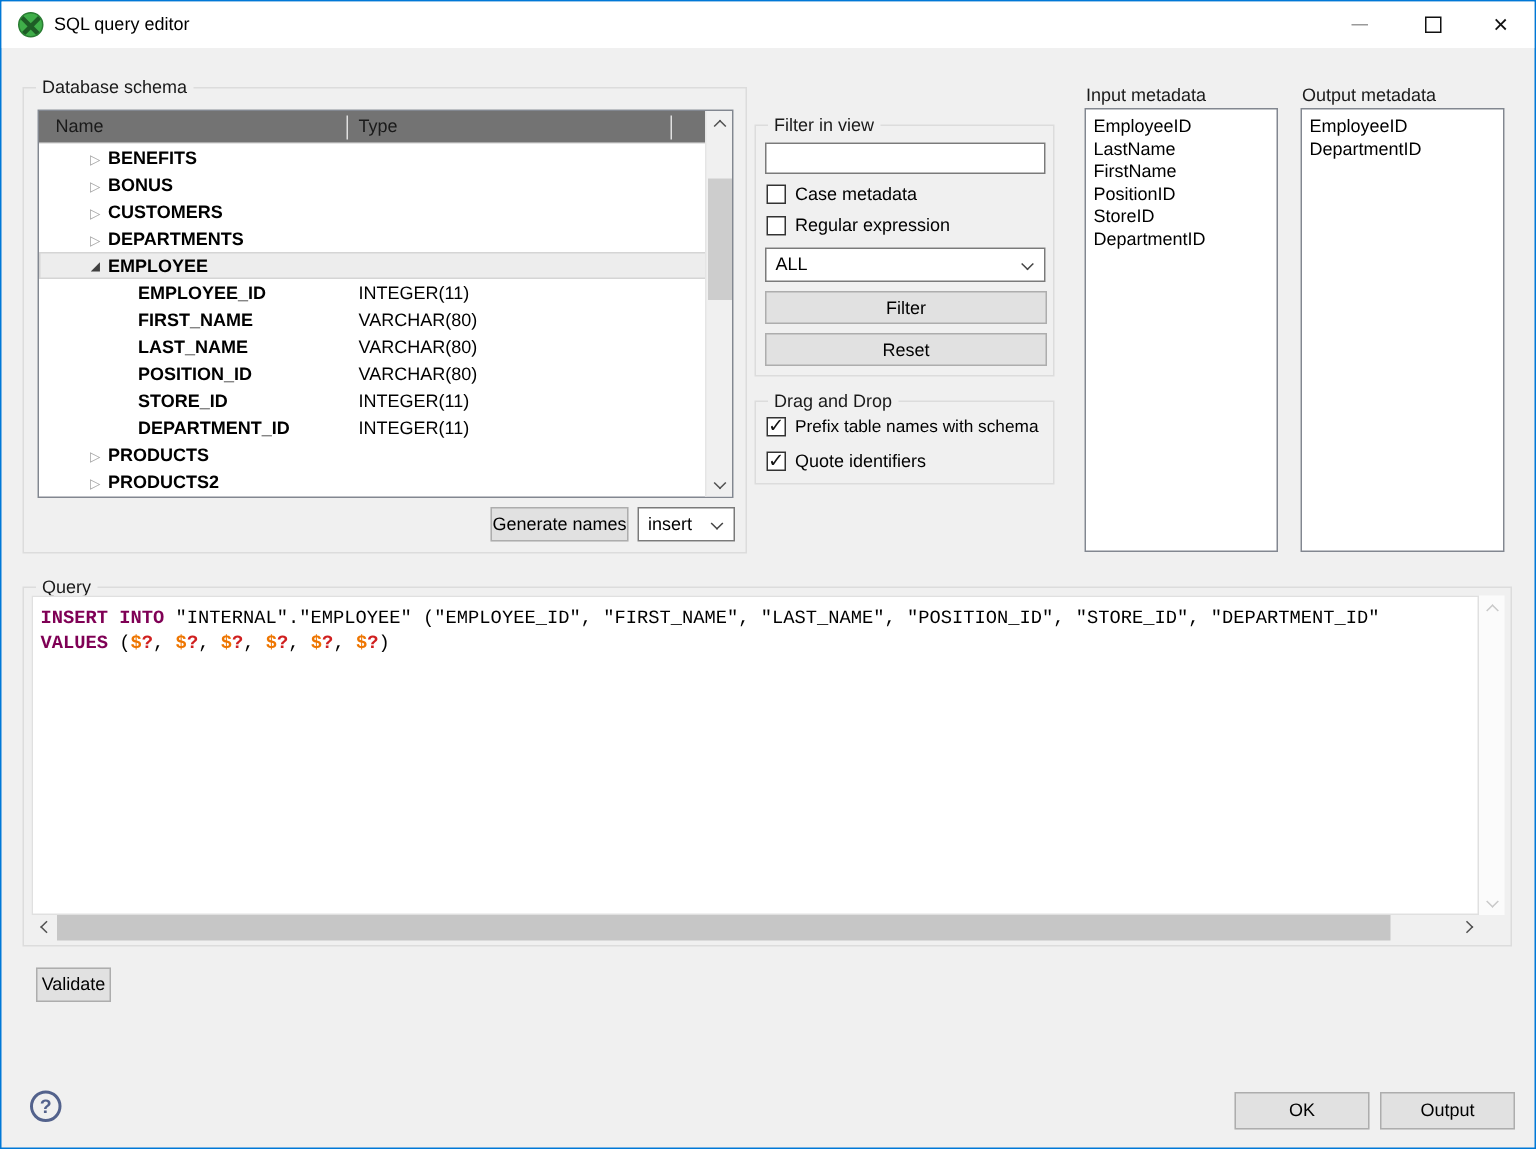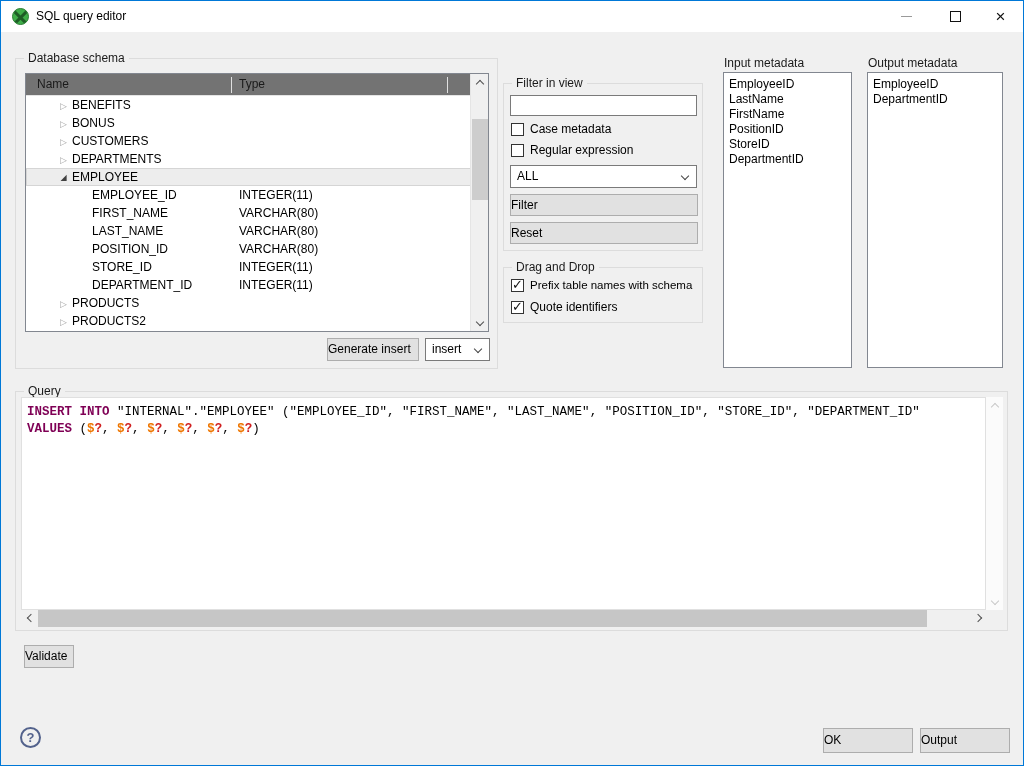--- a/index.html
+++ b/index.html
@@ -30,35 +30,35 @@
   #tree-header { position:relative; height:22px; background:#737373; border-bottom:1px solid #e5e5e5; }
   #tree-header .hcell { position:absolute; top:0; line-height:21px; color:#1a1a1a; }
   #hc-name { left:11px; } #hc-type { left:213px; }
   .hsep { position:absolute; top:3px; width:1px; height:16px; background:#e0e0e0; }
   #tree-body { position:relative; }
   .trow { position:relative; height:18px; line-height:18px; width:446px; white-space:nowrap; }
   .trow.sel { background:#ededed; outline:1px solid #d5d5d5; outline-offset:-1px; }
   .tgl { display:inline-block; width:17px; text-align:center; font-size:9px; vertical-align:middle; }
   .tgl.collapsed { color:#a6a6a6; } .tgl.expanded { color:#404040; font-size:8px; }
   .lvl0 .tgl { margin-left:29px; } .lvl1 .tgl { margin-left:49px; }
-  .tname { display:inline-block; }
+  .tname { display:inline-block;font-weight:bold; }
   .ttype { position:absolute; left:213px; top:0; }
   
   .sbar-v { position:absolute; background:#f0f0f0; width:18px; }
   #tree-sbar { right:0; top:0; height:257px; border-left:1px solid #e5e5e5; }
   .sbtn { position:absolute; width:18px; height:17px; text-align:center; }
   .thumb { position:absolute; background:#cdcdcd; }
   .chv { display:inline-block; width:6px; height:6px; border-top:1.6px solid #505050; border-right:1.6px solid #505050; }
   .chv.up { transform:rotate(-45deg); margin-top:7px; }
   .chv.down { transform:rotate(135deg); margin-top:4px; }
   .chv.left { transform:rotate(-135deg); margin-left:2px; margin-top:5px;}
   .chv.right { transform:rotate(45deg); margin-top:5px;}
   .chv.lite { border-color:#c9c9c9; }
   
-  .btn { position:absolute; background:#e1e1e1; border:1px solid #adadad; font-size:12px;
+  .btn { position:absolute; background:#e1e1e1; border:1px solid #adadad; text-align:center; font-size:12px;
          font-family:"Liberation Sans",sans-serif; color:#000; }
   .tinput { position:absolute; background:#fff; border:1px solid #7a7a7a; }
   .combo { position:absolute; background:#fff; border:1px solid #7a7a7a; line-height:20px; padding-left:6px; }
   .combo .chv { position:absolute; right:8px; top:6px; border-color:#444; }
   
   .cbrow { position:absolute; height:16px; line-height:15px; white-space:nowrap; }
   .cb { display:inline-block; width:13px; height:13px; background:#fff; border:1px solid #333;
         vertical-align:-3px; margin-right:6px; position:relative; }
   .cb .mark { display:none; position:absolute; left:0px; top:-3px; font-size:13px; color:#111; }
   .cb.checked .mark { display:block; }
@@ -127,21 +127,21 @@
           <div class="trow lvl0"><span class="tgl collapsed">▷</span><span class="tname">PRODUCTS</span></div>
           <div class="trow lvl0"><span class="tgl collapsed">▷</span><span class="tname">PRODUCTS2</span></div>
         </div>
       <div class="sbar-v" id="tree-sbar">
         <div class="sbtn" style="top:0;"><span class="chv up"></span></div>
         <div class="thumb" style="left:1px; top:45px; width:16px; height:81px;"></div>
         <div class="sbtn" style="bottom:0;"><span class="chv down"></span></div>
       </div>
     </div>
 
-    <div class="btn" style="left:311px; top:279px; width:92px; height:23px; line-height:21px;">Generate insert</div>
+    <div class="btn" style="left:311px; top:279px; width:92px; height:23px; line-height:21px;">Generate names</div>
     <div class="combo" style="left:409px; top:279px; width:65px; height:23px;">
       <span>insert</span>
       <span class="chv down" style="position:absolute; right:8px; top:7px; margin:0;"></span>
     </div>
   </div>
 
   <div class="group" style="left:502px; top:82px; width:200px; height:168px;">
     <span class="glabel">Filter in view</span>
     <input class="tinput" style="left: 6px; top: 11px; width: 187px; height: 21px;" type="text" value="">
     <div class="cbrow" style="left:7px; top:38px;">

